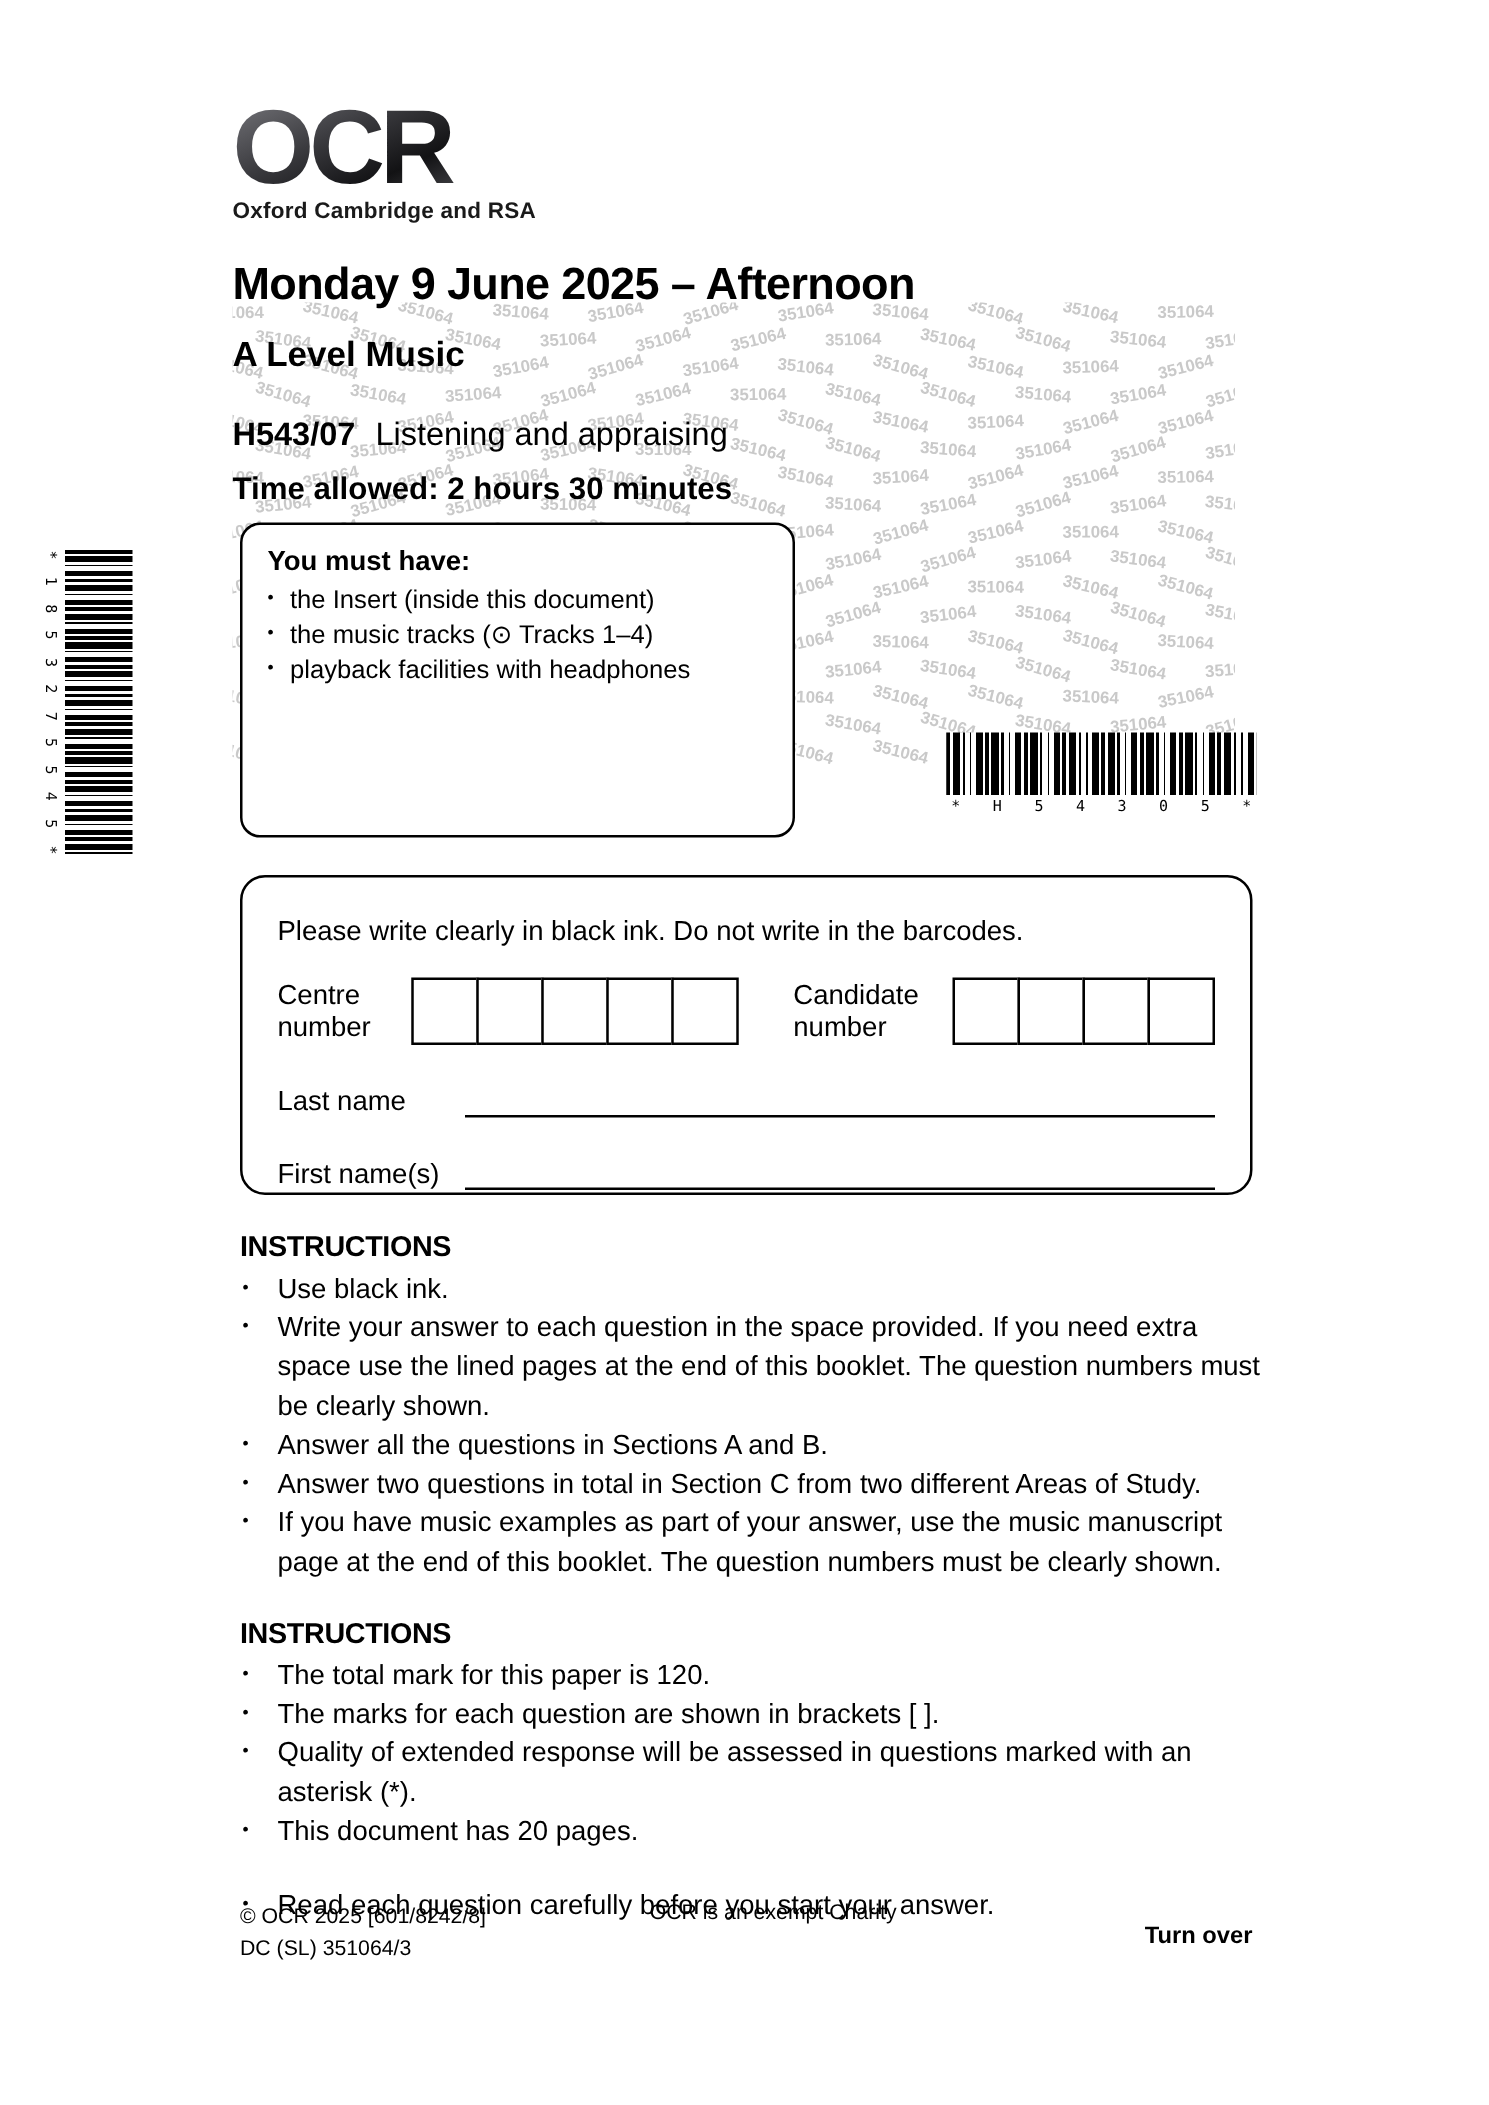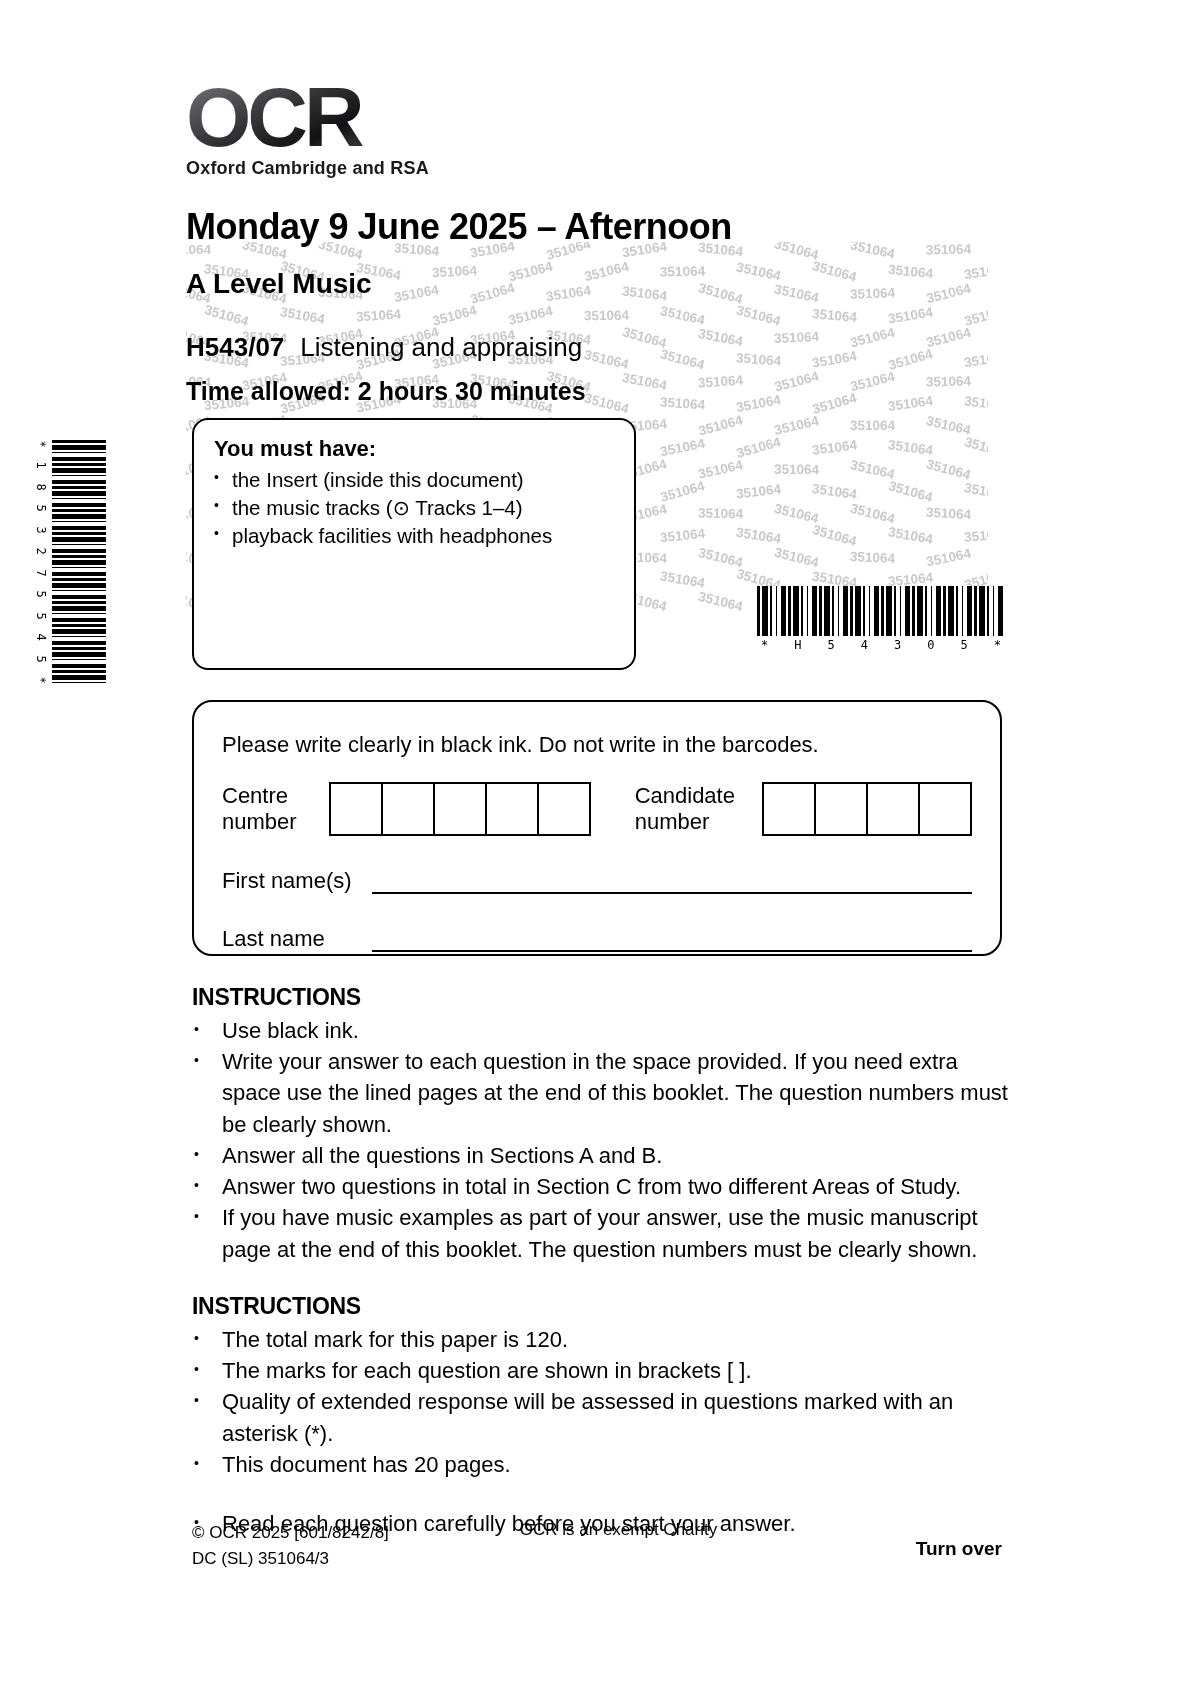--- a/index.html
+++ b/index.html
@@ -333,25 +333,25 @@
         </div>
       <span class="numlabel candidate-gap">Candidate number</span>
       <div class="cellgrid">
           <div class="cell"></div>
           <div class="cell"></div>
           <div class="cell"></div>
           <div class="cell"></div>
         </div>
     </div>
     <div class="namerow">
+      <span class="namelabel">Last name</span>
+      <div class="nameline"></div>
+    </div>
+    <div class="namerow">
       <span class="namelabel">First name(s)</span>
-      <div class="nameline"></div>
-    </div>
-    <div class="namerow">
-      <span class="namelabel">Last name</span>
       <div class="nameline"></div>
     </div>
   </div>
 
   <div class="sections">
     <div class="section">
       <div class="sec-heading">INSTRUCTIONS</div>
       <div class="sec-bullets">
           <div class="bullet-row">
             <span class="dot">•</span>

